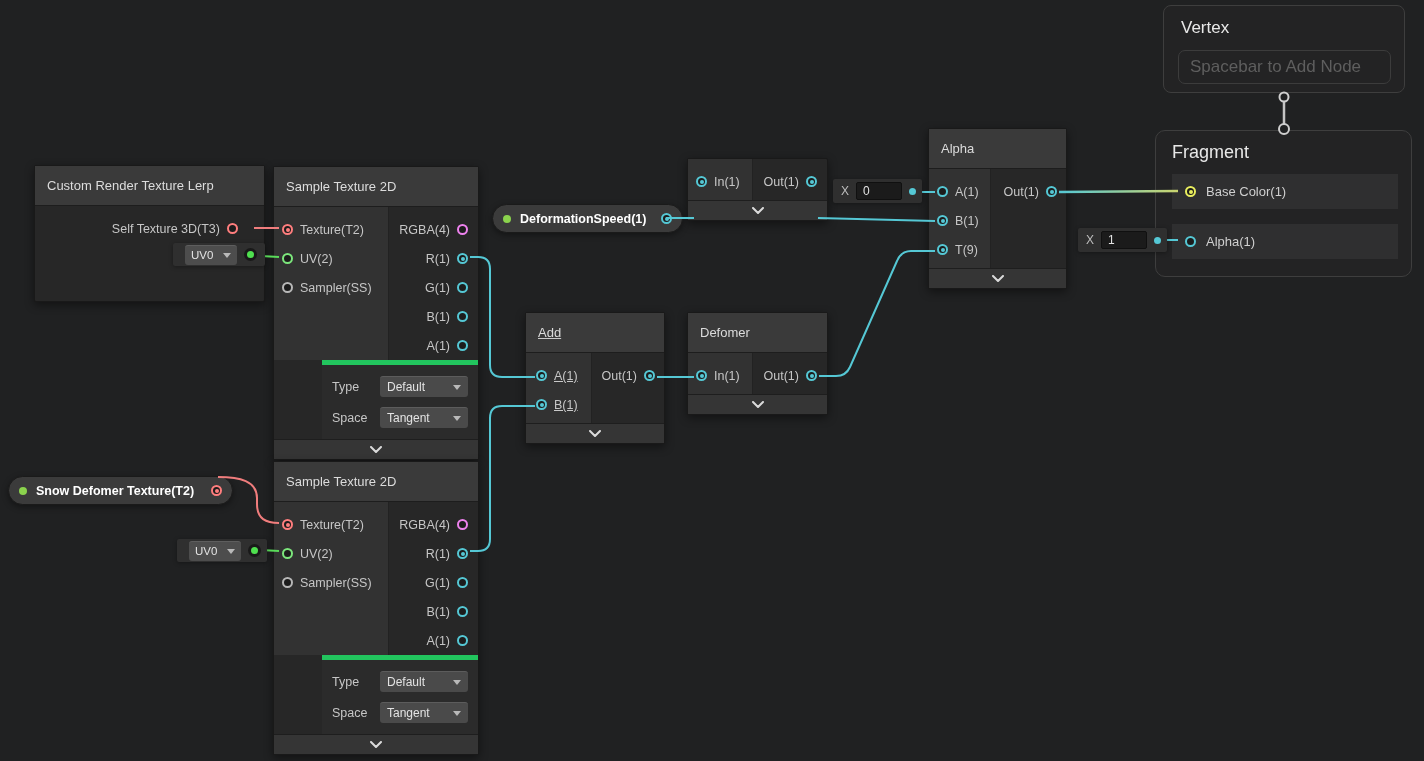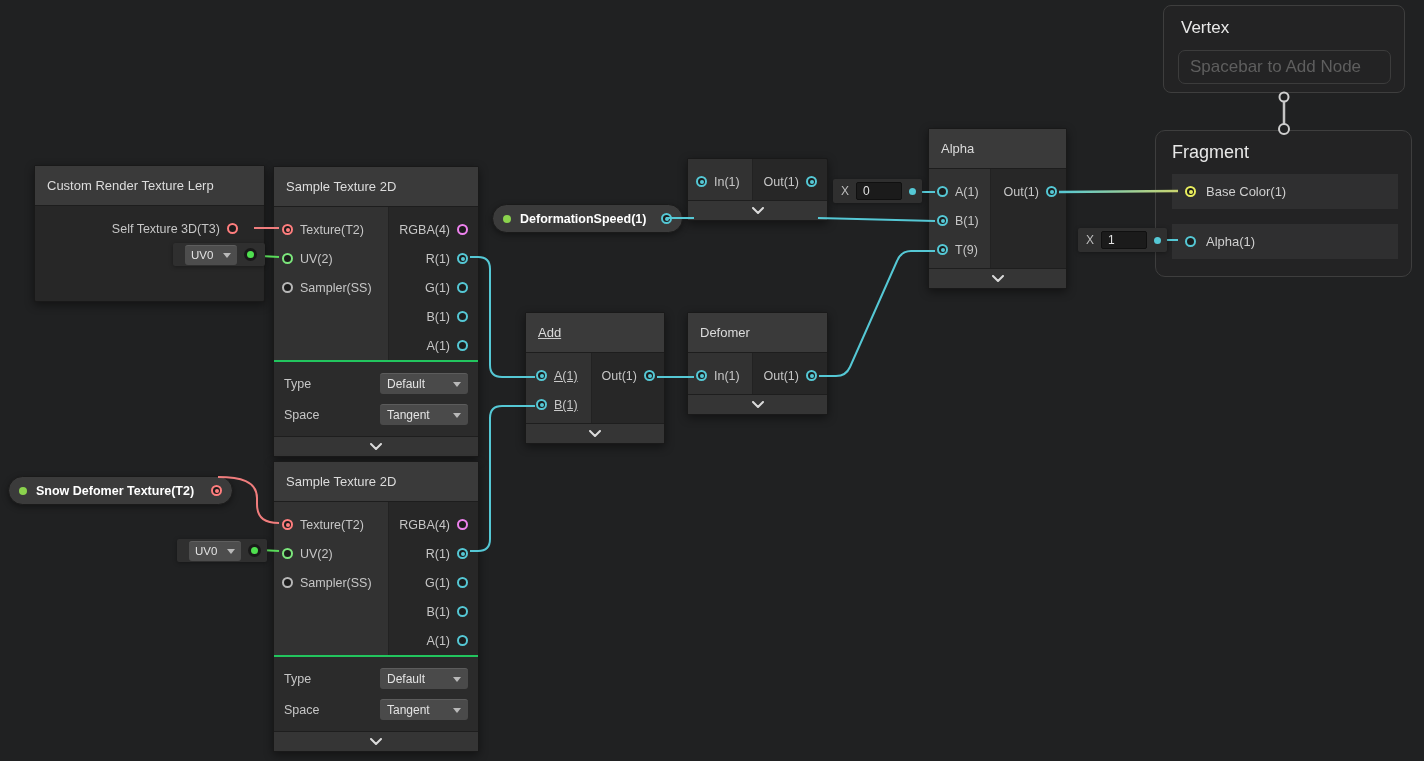--- a/index.html
+++ b/index.html
@@ -14,21 +14,21 @@
   .nbody{position:relative;padding-top:8px;}
   .incol{position:absolute;left:0;top:0;bottom:0;background:#323232;border-right:1px solid #222;}
   .inrows{position:relative;z-index:1;}
   .prow{height:29px;display:flex;align-items:center;gap:7px;padding-left:8px;font-size:12.5px;color:#c6c6c6;}
   .orow{height:29px;display:flex;align-items:center;justify-content:flex-end;gap:7px;
         padding-right:10px;font-size:12.5px;color:#c6c6c6;}
   .outrows{position:absolute;top:8px;right:0;left:0;}
   .pt{position:relative;width:11px;height:11px;border-radius:50%;border:2px solid var(--c);
       background:#1c1c1c;flex:none;}
   .pt.f::after{content:"";position:absolute;inset:1.5px;border-radius:50%;background:var(--c);}
-  .controls{border-top:2px solid #22c55e;background:#2b2b2b;padding:6px 10px;}
+  .controls{border-top:5px solid #22c55e;background:#2b2b2b;padding:6px 10px;margin-left:48px;}
   .crow{height:31px;display:flex;align-items:center;justify-content:space-between;font-size:12.5px;color:#c6c6c6;}
   .dd{width:88px;height:21px;background:#4a4a4a;border-radius:3px;border-top:1px solid #5c5c5c;
       display:flex;align-items:center;justify-content:space-between;padding:0 7px;
       font-size:12px;color:#e3e3e3;cursor:pointer;}
   .arr{width:0;height:0;border-left:4px solid transparent;border-right:4px solid transparent;
        border-top:5px solid #b9b9b9;}
   .chev{height:20px;background:#353535;border-top:1px solid #1e1e1e;display:flex;
         align-items:center;justify-content:center;cursor:pointer;}
   
   .pill{position:absolute;height:29px;background:#3b3b3b;border:1px solid #1a1a1a;border-radius:15px;

